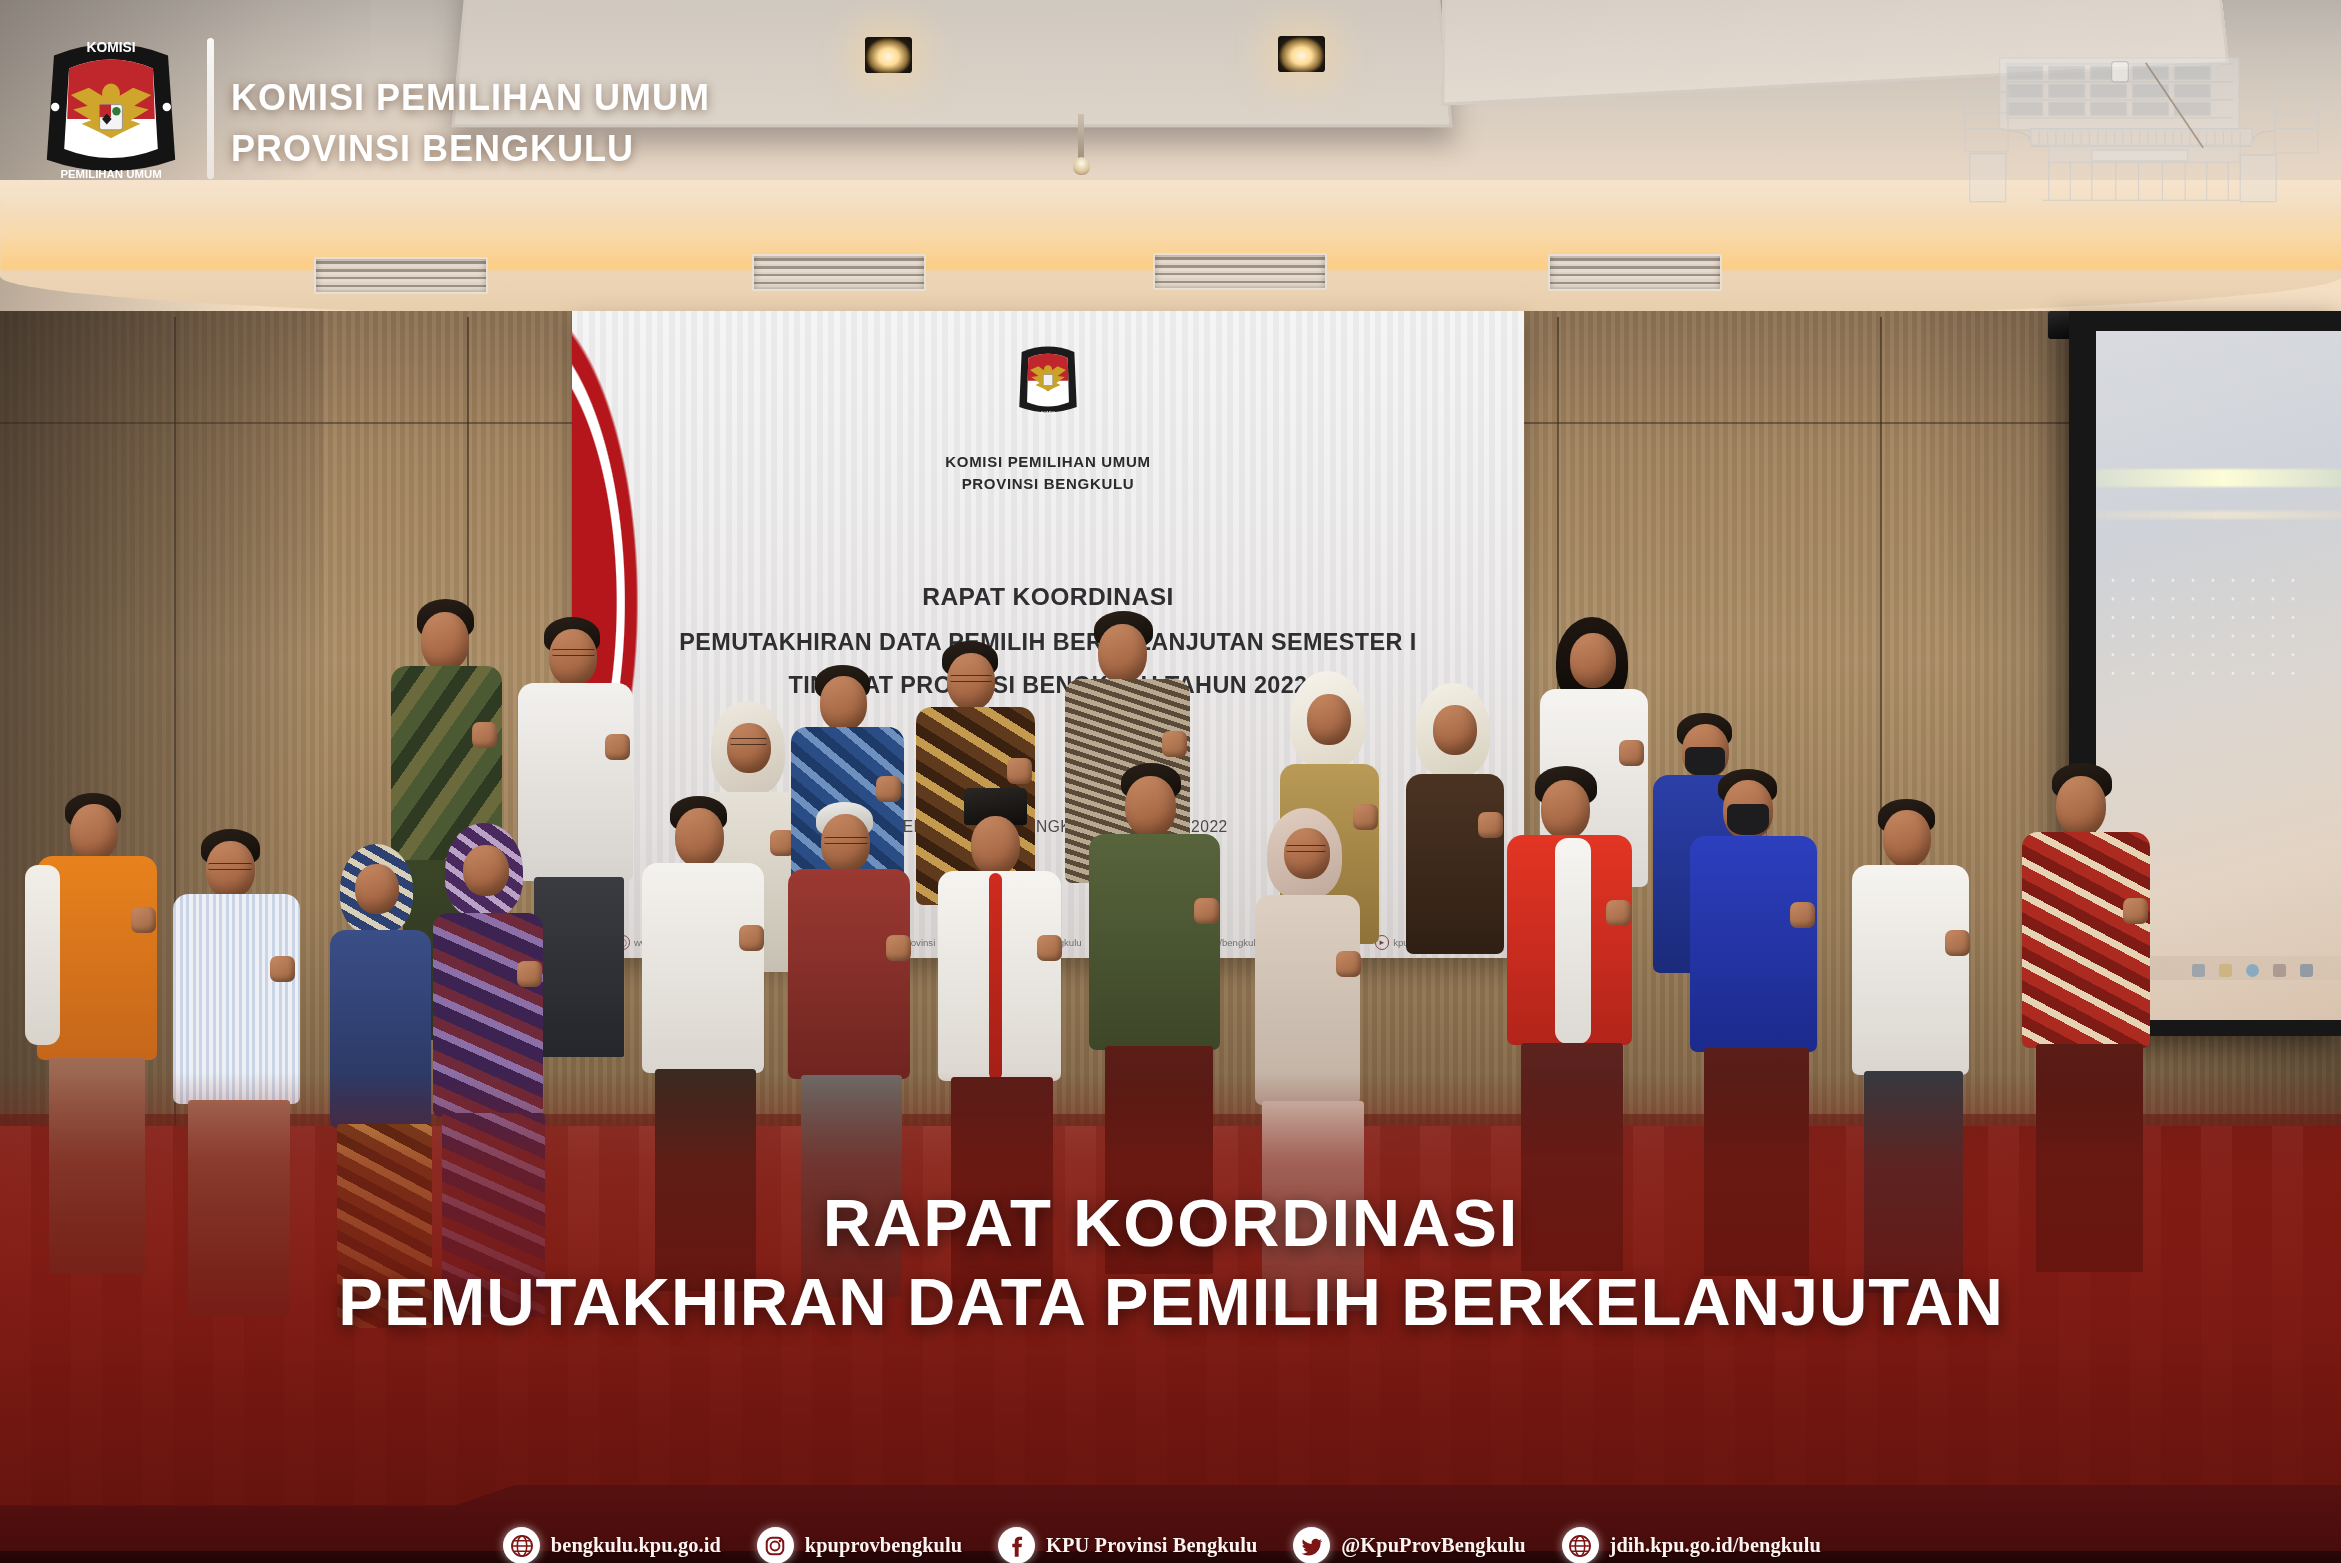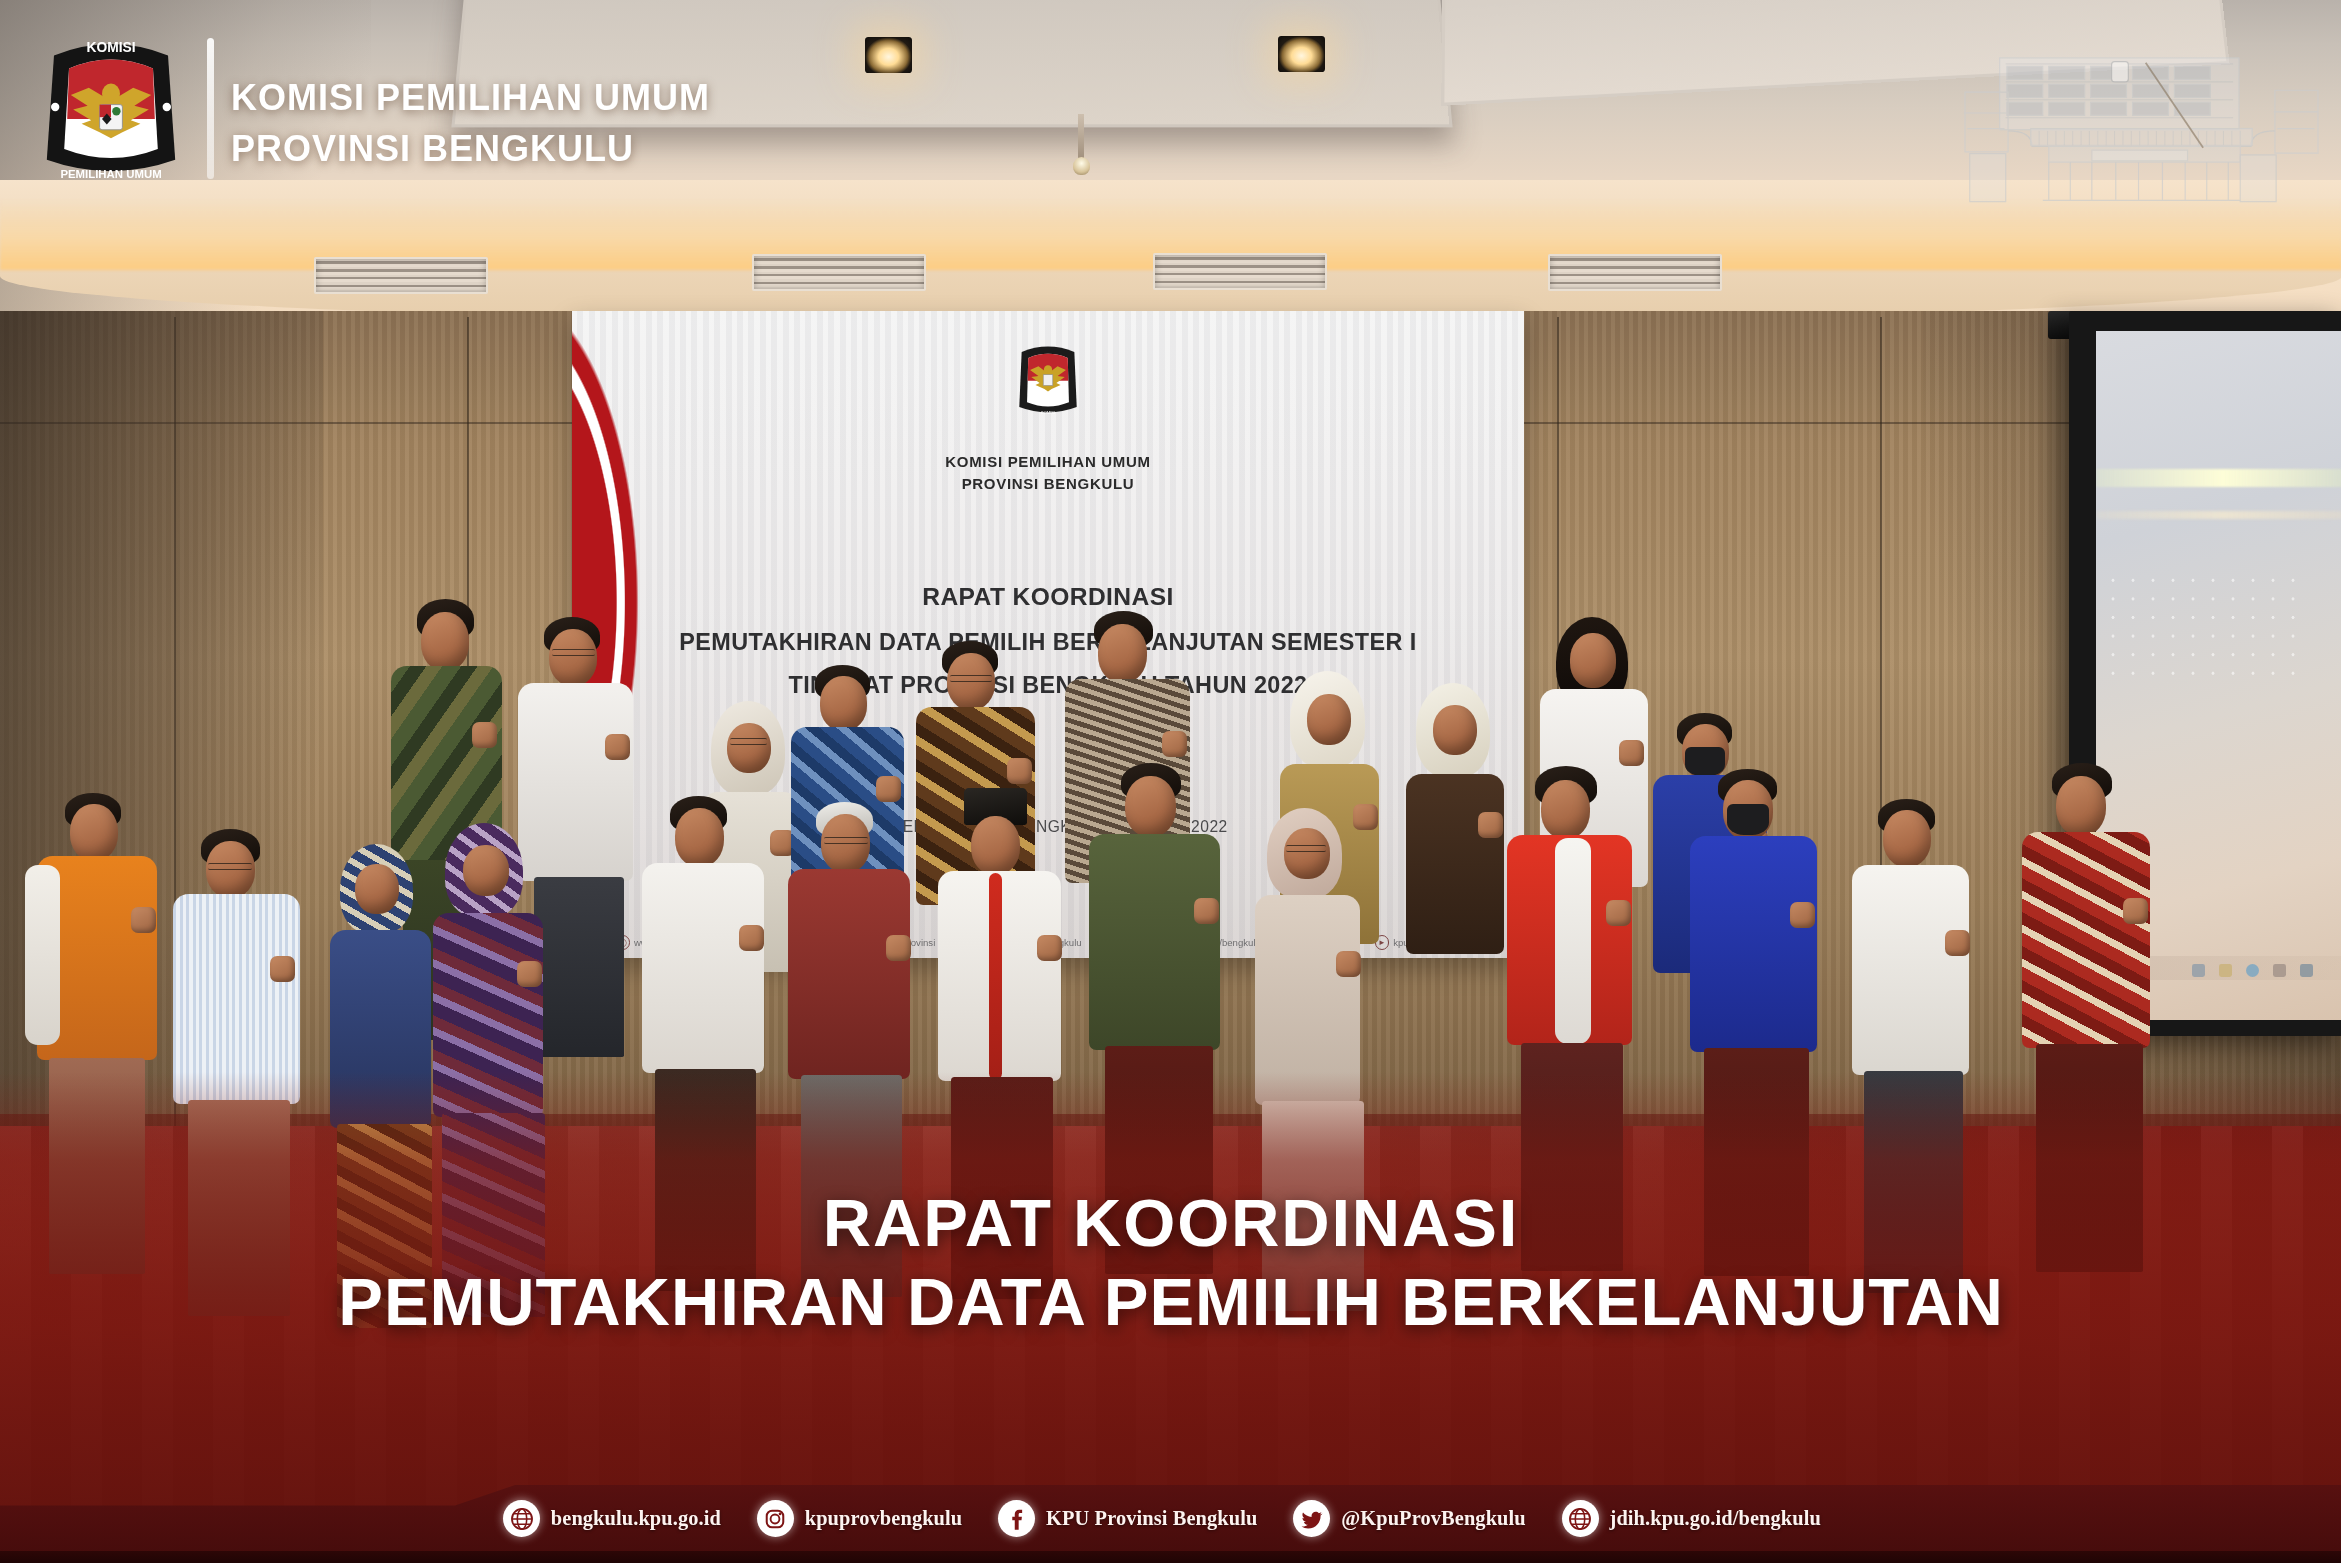--- a/index.html
+++ b/index.html
@@ -264,21 +264,21 @@
   .footer-band {
     position:absolute; left:0; bottom:0; width:100%; height:79px;
     background:linear-gradient(to bottom, rgba(86,16,16,.92), rgba(66,11,11,.94));
     clip-path:polygon(0 26%, 455px 26%, 515px 0, 2342px 0, 2342px 100%, 0 100%);
   }
   .footer-base {
     position:absolute; left:0; bottom:0; width:100%; height:13px;
     background:linear-gradient(to bottom, rgba(42,6,6,.9), rgba(28,4,4,.95));
   }
   .footer-items {
-    position:absolute; left:0; bottom:27px; width:100%;
+    position:absolute; left:0; bottom:0; width:100%;
     display:flex; align-items:center; padding-left:503px; gap:36px;
   }
   .f-item { display:flex; align-items:center; gap:10.8px; }
   .f-icon {
     width:37px; height:37px; border-radius:50%;
     background:#ffffff; color:#7d1515;
     display:flex; align-items:center; justify-content:center;
     box-shadow:0 0 9.6px rgba(255,255,255,.55);
     flex:0 0 auto;
   }

